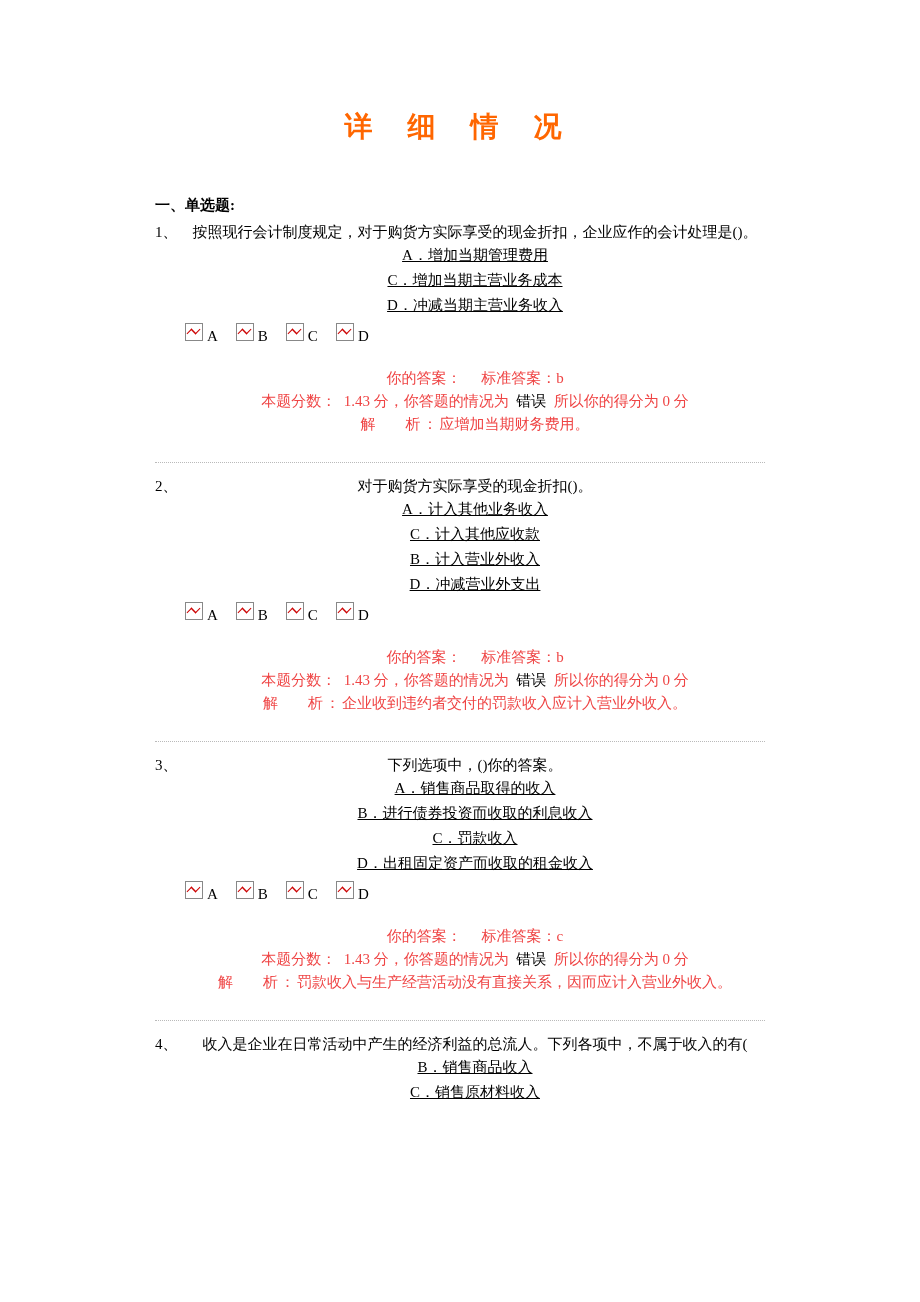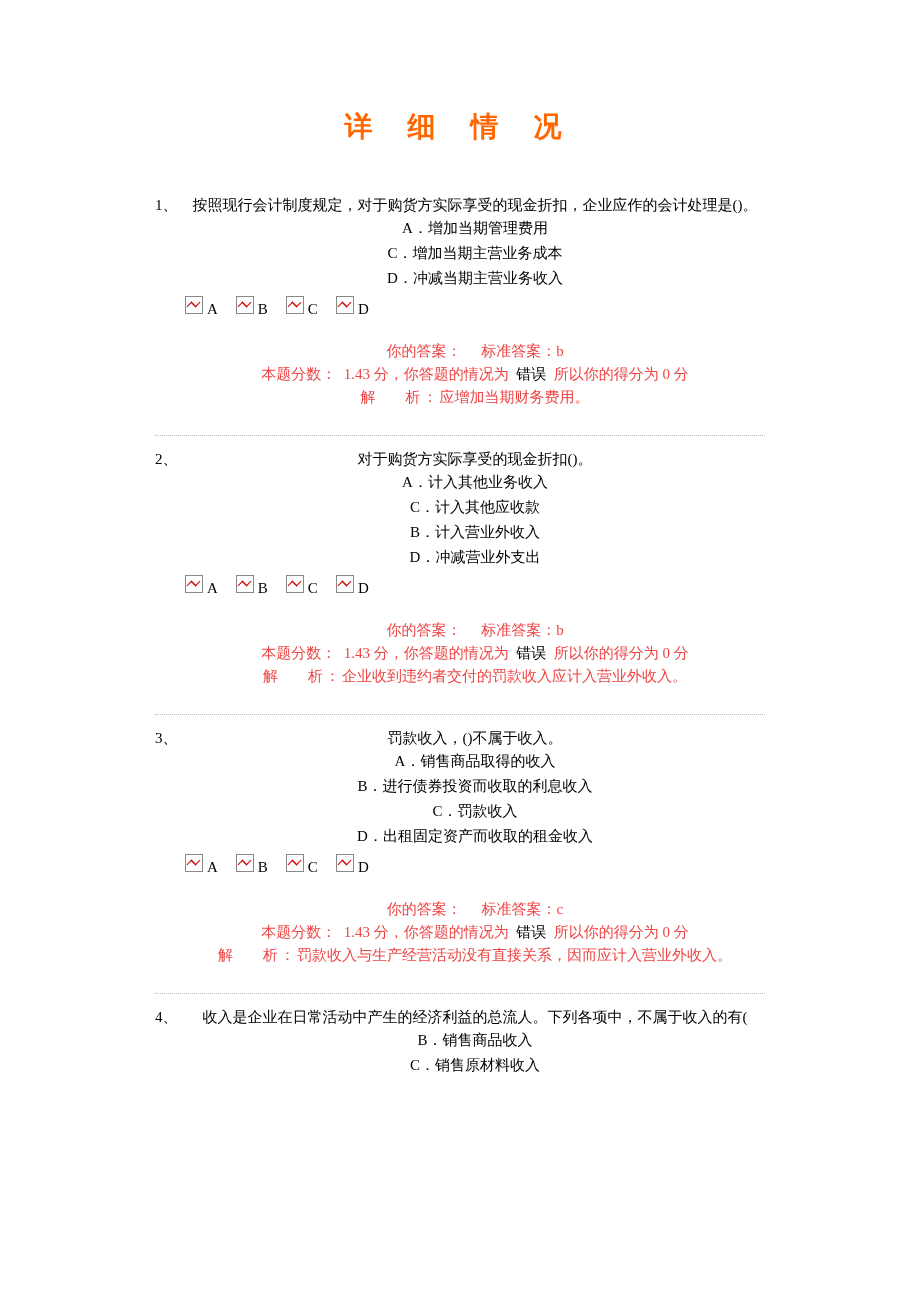--- a/index.html
+++ b/index.html
@@ -45,21 +45,21 @@
   }
   .q-num {
     width: 30px;
     flex-shrink: 0;
   }
   .q-body {
     flex: 1;
     text-align: center;
   }
   .stem { margin-bottom: 4px; }
-  .opt { margin-bottom: 6px; }
+  .opt { margin-bottom: 6px; text-decoration: underline; }
   .choices {
     margin-top: 8px;
     margin-bottom: 28px;
     display: flex;
     gap: 18px;
     align-items: flex-end;
   }
   .choice-item {
     display: inline-flex;
     align-items: flex-end;
@@ -111,20 +111,21 @@
   .analysis-label { letter-spacing: 2px; }
   .analysis-gap { display:inline-block; width:28px; }
 </style>
 </head>
 <body>
 
 <div class="page">
 
   <div class="title">详 细 情 况</div>
 
+  <div class="section-h">一、单选题:</div>
 
   <div class="question">
     <div class="q-row">
       <div class="q-num">1、</div>
       <div class="q-body">
         <div class="stem">按照现行会计制度规定，对于购货方实际享受的现金折扣，企业应作的会计处理是()。</div>
         <div class="opt">A．增加当期管理费用</div>
         <div class="opt">C．增加当期主营业务成本</div>
         <div class="opt">D．冲减当期主营业务收入</div>
         <div class="choices">
@@ -211,21 +212,21 @@
           </div>
         </div>
       </div>
     </div>
   </div>
 
   <div class="question">
     <div class="q-row">
       <div class="q-num">3、</div>
       <div class="q-body">
-        <div class="stem">罚款收入，()不属于收入。</div>
+        <div class="stem">下列选项中，()你的答案。</div>
         <div class="opt">A．销售商品取得的收入</div>
         <div class="opt">B．进行债券投资而收取的利息收入</div>
         <div class="opt">C．罚款收入</div>
         <div class="opt">D．出租固定资产而收取的租金收入</div>
         <div class="choices">
           <span class="choice-item">
               <span class="broken-img"></span>
               <span class="choice-label">A</span>
             </span>
           <span class="choice-item">

